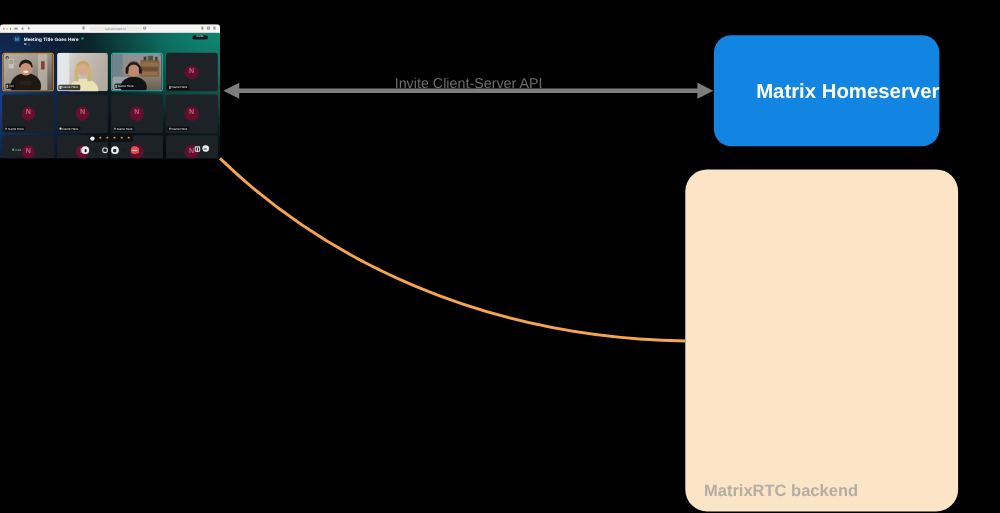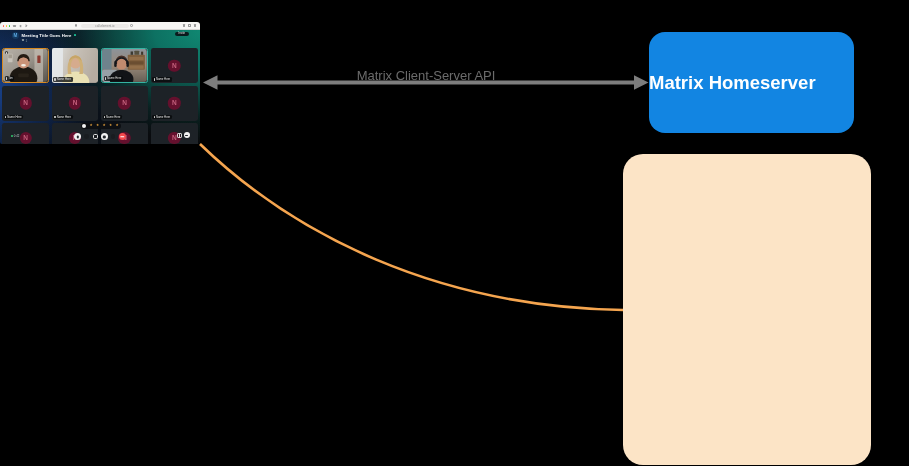--- a/index.html
+++ b/index.html
@@ -1,20 +1,20 @@
 <!DOCTYPE html>
 <html><head>
 <meta charset="utf-8">
 <style>
   * { margin:0; padding:0; box-sizing:border-box; }
   html,body { width:909px; height:466px; background:#000; overflow:hidden; }
   body { font-family:"Liberation Sans", sans-serif; position:relative; }
 
   
-  .box { position:absolute; display:flex; align-items:center; justify-content:flex-start;
+  .box { position:absolute; display:flex; align-items:center; justify-content:flex-end;
          text-align:center; color:#fff; font-weight:bold; font-size:18px; line-height:23px; }
   #homeserver-box { left:649px; top:32px; width:205px; height:101px; background:#1285e2; border-radius:16px; font-size:18.5px; }
   #backend-container { left:623px; top:154px; width:248px; height:311px; background:#fce4c6; border-radius:20px; position:absolute; }
   #auth-box { left:26px; top:28px; width:199px; height:100px; background:#d9534e; border-radius:16px; }
   #auth-box .wrap { width:130px; }
   #sfu-box { left:26px; top:157px; width:199px; height:100px; background:#f9bd6f; border-radius:16px; }
   #backend-label { position:absolute; left:17px; bottom:10px; color:#b3ada4; font-weight:bold; font-size:15px; }
 
   
   #api-arrow { position:absolute; left:0; top:0; }
@@ -254,24 +254,25 @@
       <span id="collapse-btn"></span>
     </div>
   </div>
 </div>
 
 <svg id="api-arrow" width="909" height="466" viewBox="0 0 909 466">
   <line x1="215" y1="82.5" x2="636" y2="82.5" stroke="#7d7d7d" stroke-width="4"></line>
   <polygon points="203,82.5 217.5,75.3 217.5,89.7" fill="#7d7d7d"></polygon>
   <polygon points="648.5,82.5 634,75.3 634,89.7" fill="#7d7d7d"></polygon>
 </svg>
-<div id="api-label">Matrix Client-Server API</div>
+<div id="api-label">Invite Client-Server API</div>
 
 <div class="box" id="homeserver-box">
   <span>Matrix Homeserver</span>
 </div>
 
 <div id="backend-container">
+  <div id="backend-label">MatrixRTC backend</div>
 </div>
 
 <svg id="connector" width="909" height="466" viewBox="0 0 909 466" style="position:absolute;left:0;top:0;">
   <path d="M 200 144 C 293 234, 436 307, 623 310" stroke="#f5a54f" stroke-width="2.6" fill="none"></path>
 </svg>
 
 </body></html>

